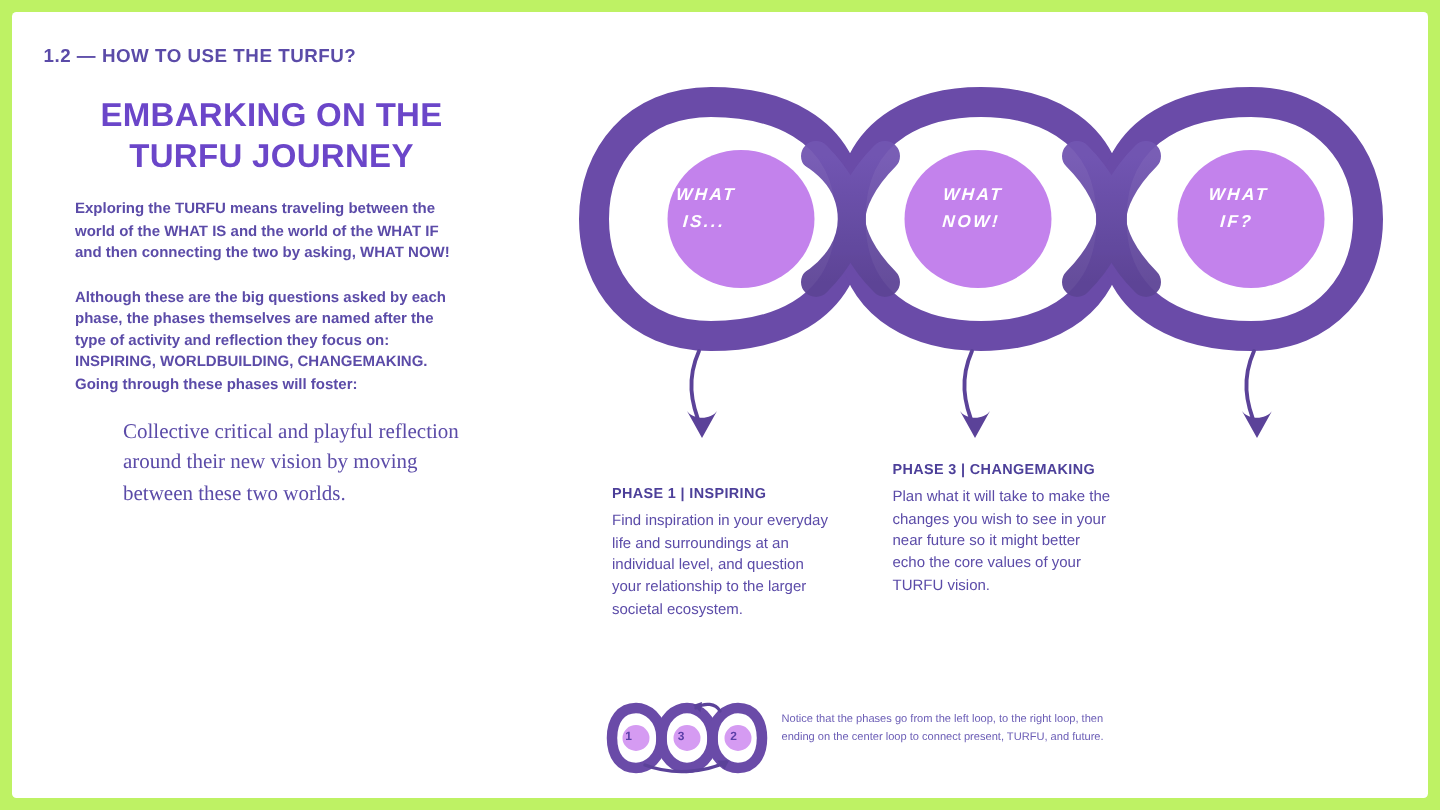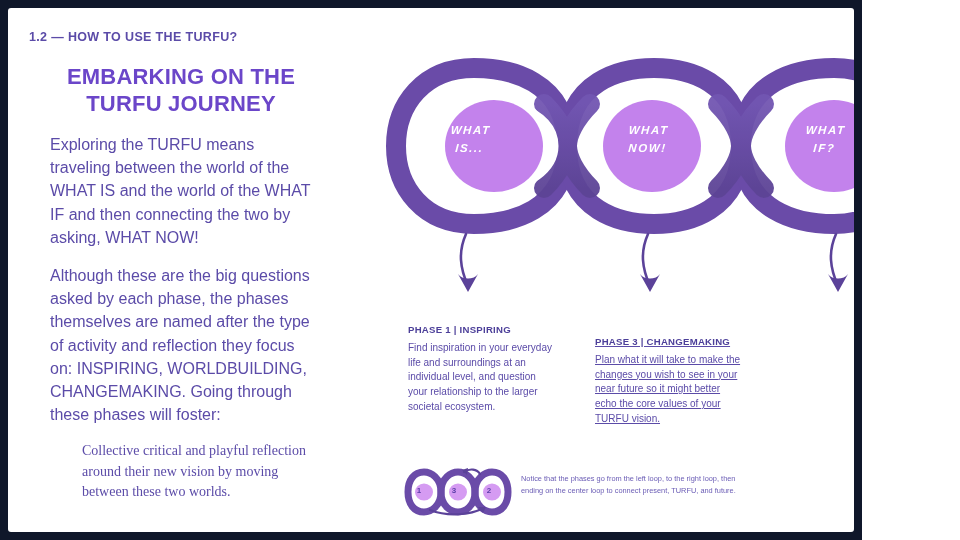--- a/index.html
+++ b/index.html
@@ -10,23 +10,23 @@
   body {
     width: 960px;
     height: 540px;
     overflow: hidden;
     font-family: "Liberation Sans", sans-serif;
   }
 
   
   #slide {
     position: relative;
-    width: 862px;
+    width: 960px;
     height: 540px;
-    background: #0f172a;
+    background: #bef264;
     box-sizing: border-box;
   }
   #slide-inner {
     position: absolute;
     left: 8px;
     top: 8px;
     right: 8px;
     bottom: 8px;
     background: #ffffff;
     border-radius: 3px;
@@ -55,24 +55,25 @@
     font-size: 22px;
     line-height: 1.23;
     font-weight: 700;
     letter-spacing: 0.2px;
     color: #6b46c9;
     margin: 0 0 16px 0;
     text-transform: uppercase;
     text-align: center;
   }
   .body-para {
-    font-size: 16px;
+    font-size: 10px;
     line-height: 1.45;
     color: #5b4ba8;
     margin: 0 0 15px 0;
+    font-weight: bold;
   }
   .indent-para {
     font-size: 14px;
     line-height: 1.45;
     color: #5b4ba8;
     margin: 0 0 15px 0;
     padding-left: 32px;
     font-family: Liberation Serif, serif;
   }
 
@@ -124,21 +125,21 @@
     font-weight: 700;
     letter-spacing: 0.25px;
     margin-bottom: 6px;
     color: #4c3f99;
   }
   .phase-body {
     font-size: 10px;
     line-height: 1.47;
   }
   #phase-1 { left: 400px; top: 316px; }
-  #phase-3 { left: 587px; top: 328px; text-decoration: underline; }
+  #phase-3 { left: 587px; top: 300px; }
   #phase-2 { left: 768px; top: 316px; width: 150px; }
 
   
   #footnote {
     position: absolute;
     left: 396px;
     top: 458px;
     width: 520px;
     height: 56px;
   }

